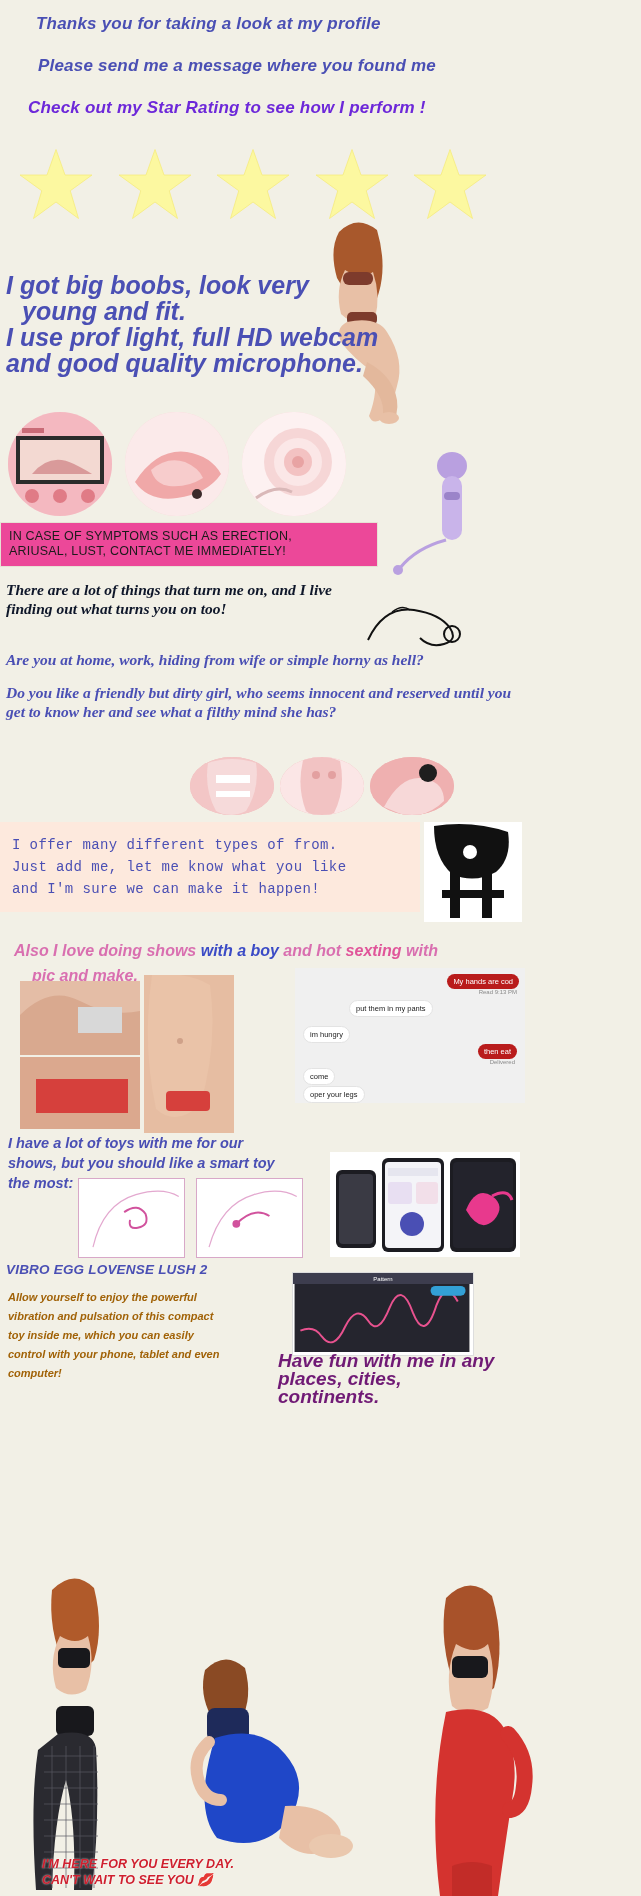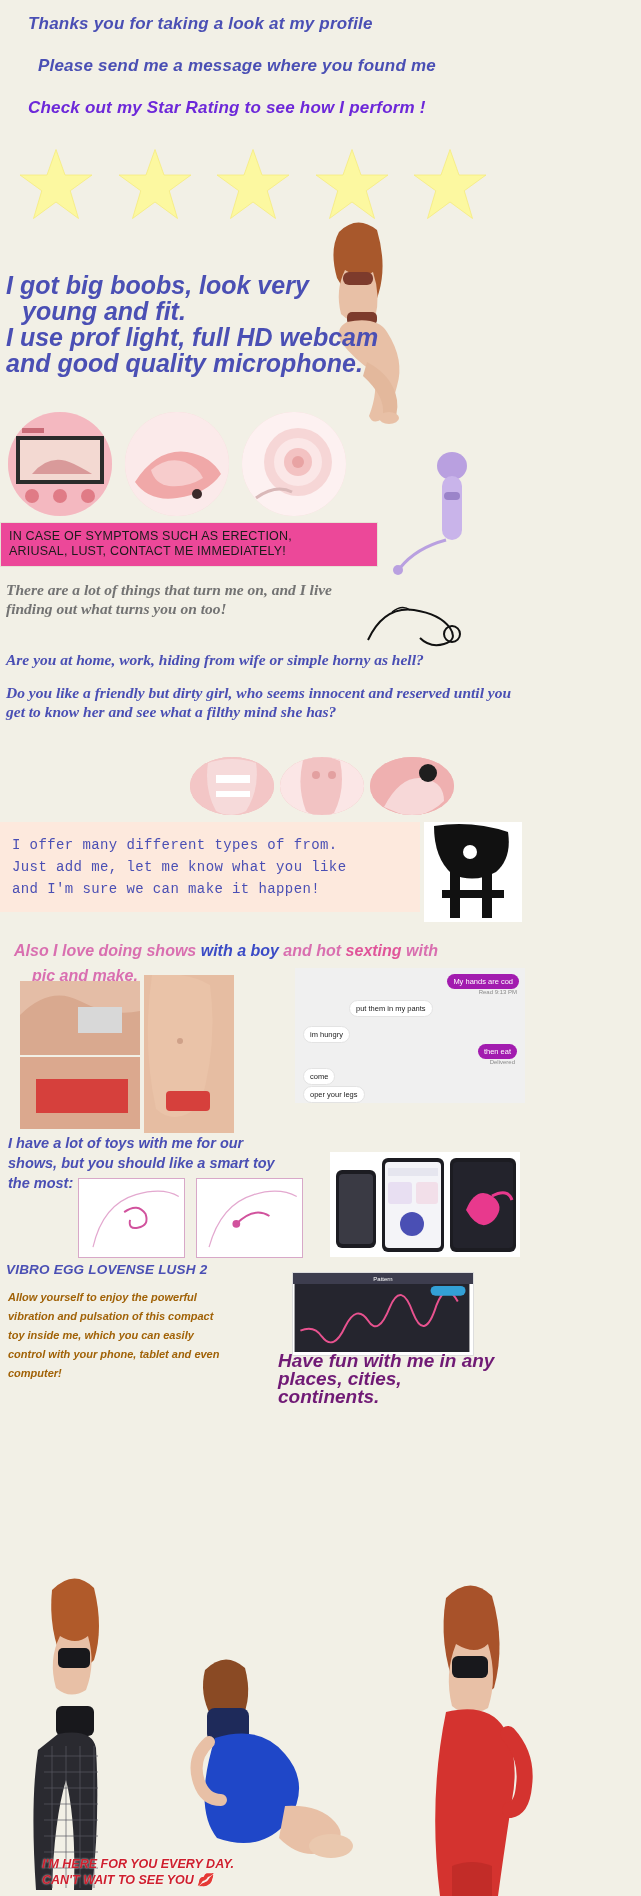--- a/index.html
+++ b/index.html
@@ -30,21 +30,21 @@
   }
   .hl-line {
     font-family: "Liberation Sans", sans-serif;
     font-weight: bold;
     font-style: italic;
     font-size: 17px;
     letter-spacing: 0.2px;
     margin: 0 0 22px 0;
     text-align: left;
   }
-  .hl-1 { color: #4a4fb4; padding-left: 28px; }
+  .hl-1 { color: #4a4fb4; padding-left: 36px; }
   .hl-2 { color: #4a4fb4; padding-left: 38px; }
   .hl-3 { color: #6d28d9; padding-left: 28px; }
 
   
   .stars {
     position: absolute;
     left: 18px; top: 148px;
     width: 470px;
     display: flex;
     justify-content: space-between;
@@ -113,21 +113,21 @@
     font-weight: normal;
     line-height: 15px;
     letter-spacing: 0.2px;
   }
 
   
   .turnon {
     position: absolute;
     left: 6px; top: 580px;
     width: 470px;
-    color: #737373;
+    color: #0f172a;
     font-family: "Liberation Serif", serif;
     font-style: italic;
     font-weight: bold;
     font-size: 15.5px;
     line-height: 19px;
   }
   .qa {
     position: absolute;
     left: 6px; top: 650px;
     width: 520px;
@@ -212,21 +212,21 @@
     background: #f0f0f0;
   }
   .bub {
     position: absolute;
     font-size: 7.5px;
     padding: 3px 6px;
     border-radius: 9px;
     white-space: nowrap;
     font-family: "Liberation Sans", sans-serif;
   }
-  .bub.me { background: #a21caf; color: #fff; }
+  .bub.me { background: #b91c1c; color: #fff; }
   .bub.them { background: #ffffff; color: #222; border: 1px solid #e3e3e3; }
   .readmark {
     position: absolute;
     font-size: 6px;
     color: #8a8a8a;
   }
 
   
   .toys {
     position: absolute;

